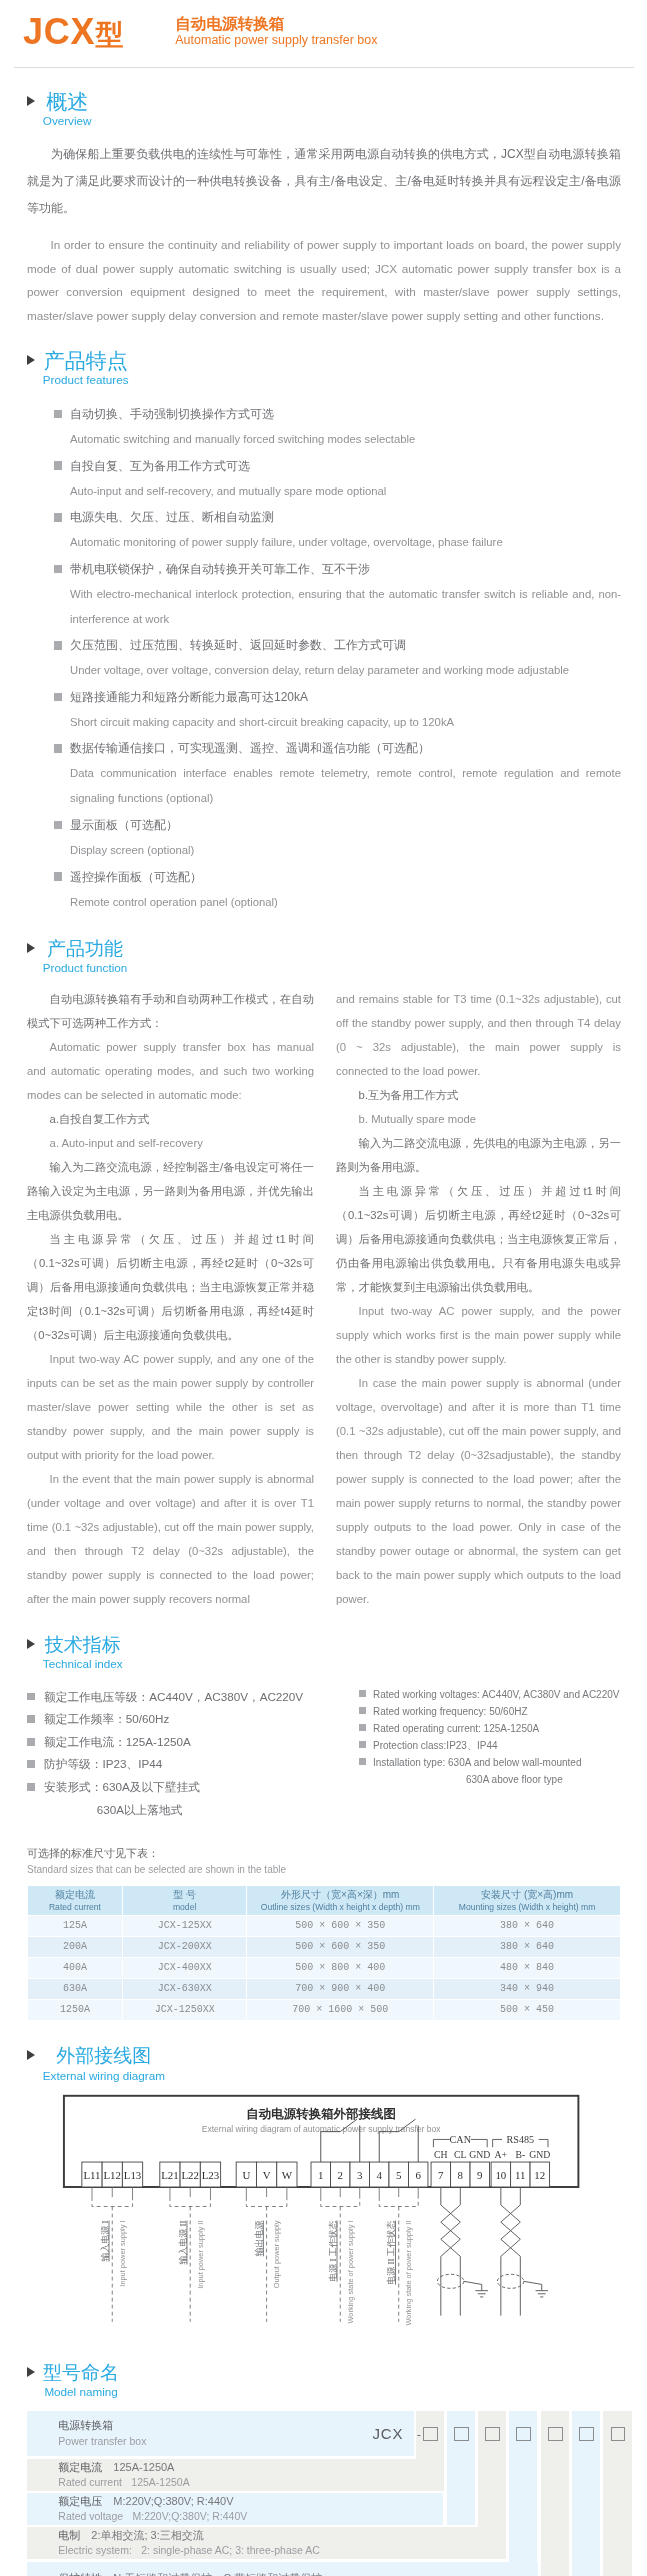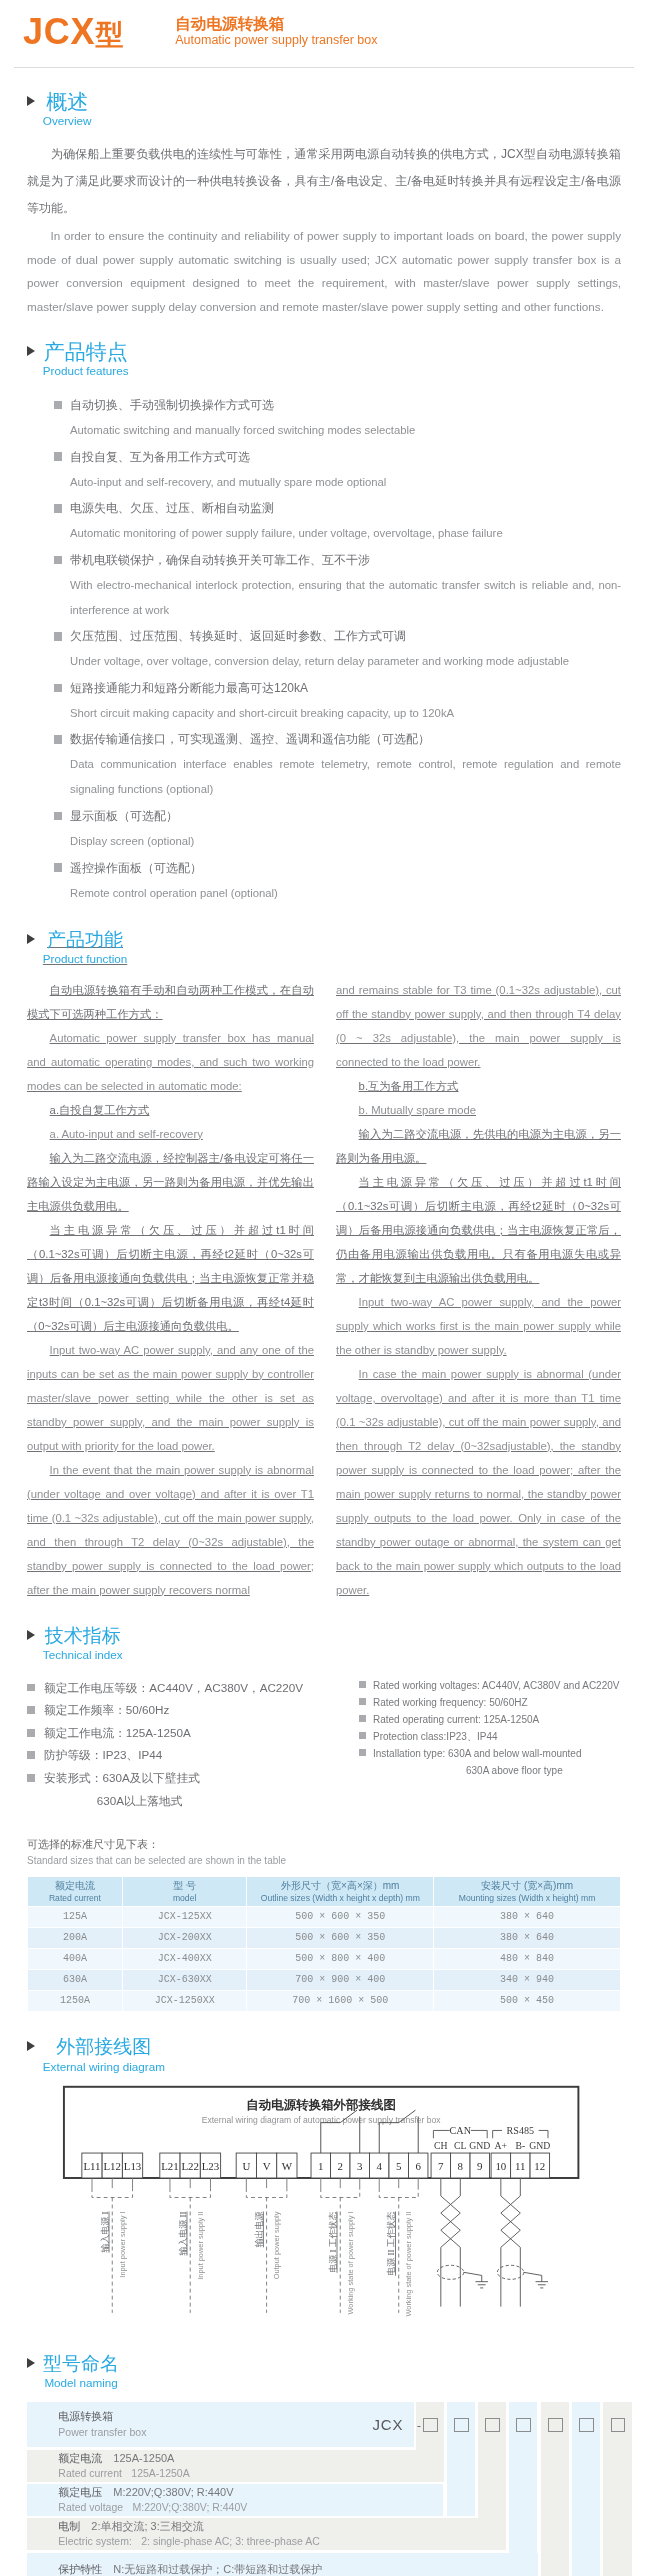--- a/index.html
+++ b/index.html
@@ -18,21 +18,21 @@
   
   .sec{margin-left:27px;margin-right:27px;}
   .sec-title{display:flex;align-items:flex-start;margin-top:22px;text-align:center;}
   .tri{width:0;height:0;border-left:8.6px solid #3f3f3f;border-top:5.5px solid transparent;border-bottom:5.5px solid transparent;margin:6.2px 7.8px 0 0;}
   .sec-title .zh{color:#29a9e1;font-size:21px;line-height:23.4px;}
   .sec-title .en{color:#29a9e1;font-size:11.7px;line-height:15.6px;}
   .sec-title.small .zh{font-size:19px;}
 
   
   .para-zh{color:#6e6f73;font-size:12px;line-height:27px;text-align:justify;text-indent:2em;margin:12.5px 0 0 0;}
-  .para-en{color:#8f9194;font-size:11.7px;line-height:23.4px;text-align:justify;text-indent:2em;margin:2px 0 0 0;}
+  .para-en{color:#8f9194;font-size:11.7px;line-height:23.4px;text-align:justify;text-indent:2em;margin:11px 0 0 0;}
 
   
   .feat-list{margin-top:14px;}
   .feat{margin:0 0 1.6px 0;}
   .fzh{position:relative;padding-left:43px;color:#6e6f73;font-size:12px;line-height:25px;}
   .fzh .bullet{position:absolute;left:26.5px;top:7.8px;width:8.6px;height:8.6px;background:#a9abae;}
   .fen{padding-left:43px;color:#8f9194;font-size:11.3px;line-height:25px;text-align:justify;}
 
   
   .cols{display:flex;margin-top:11px;}
@@ -151,21 +151,21 @@
           <div class="fzh"><span class="bullet"></span><span>显示面板（可选配）</span></div>
           <div class="fen">Display screen (optional)</div>
         </div>
       <div class="feat">
           <div class="fzh"><span class="bullet"></span><span>遥控操作面板（可选配）</span></div>
           <div class="fen">Remote control operation panel (optional)</div>
         </div>
     </div>
   </div>
 
-  <div class="sec" style="margin-top:20px;text-decoration:underline;">
+  <div class="sec" style="margin-top:20px;">
     <div class="sec-title small">
       <span class="tri"></span>
       <div>
         <div class="zh">产品功能</div>
         <div class="en">Product function</div>
       </div>
     </div>
     <div class="cols fn">
       <div class="col-l">
         <p class="zh">自动电源转换箱有手动和自动两种工作模式，在自动模式下可选两种工作方式：</p>

